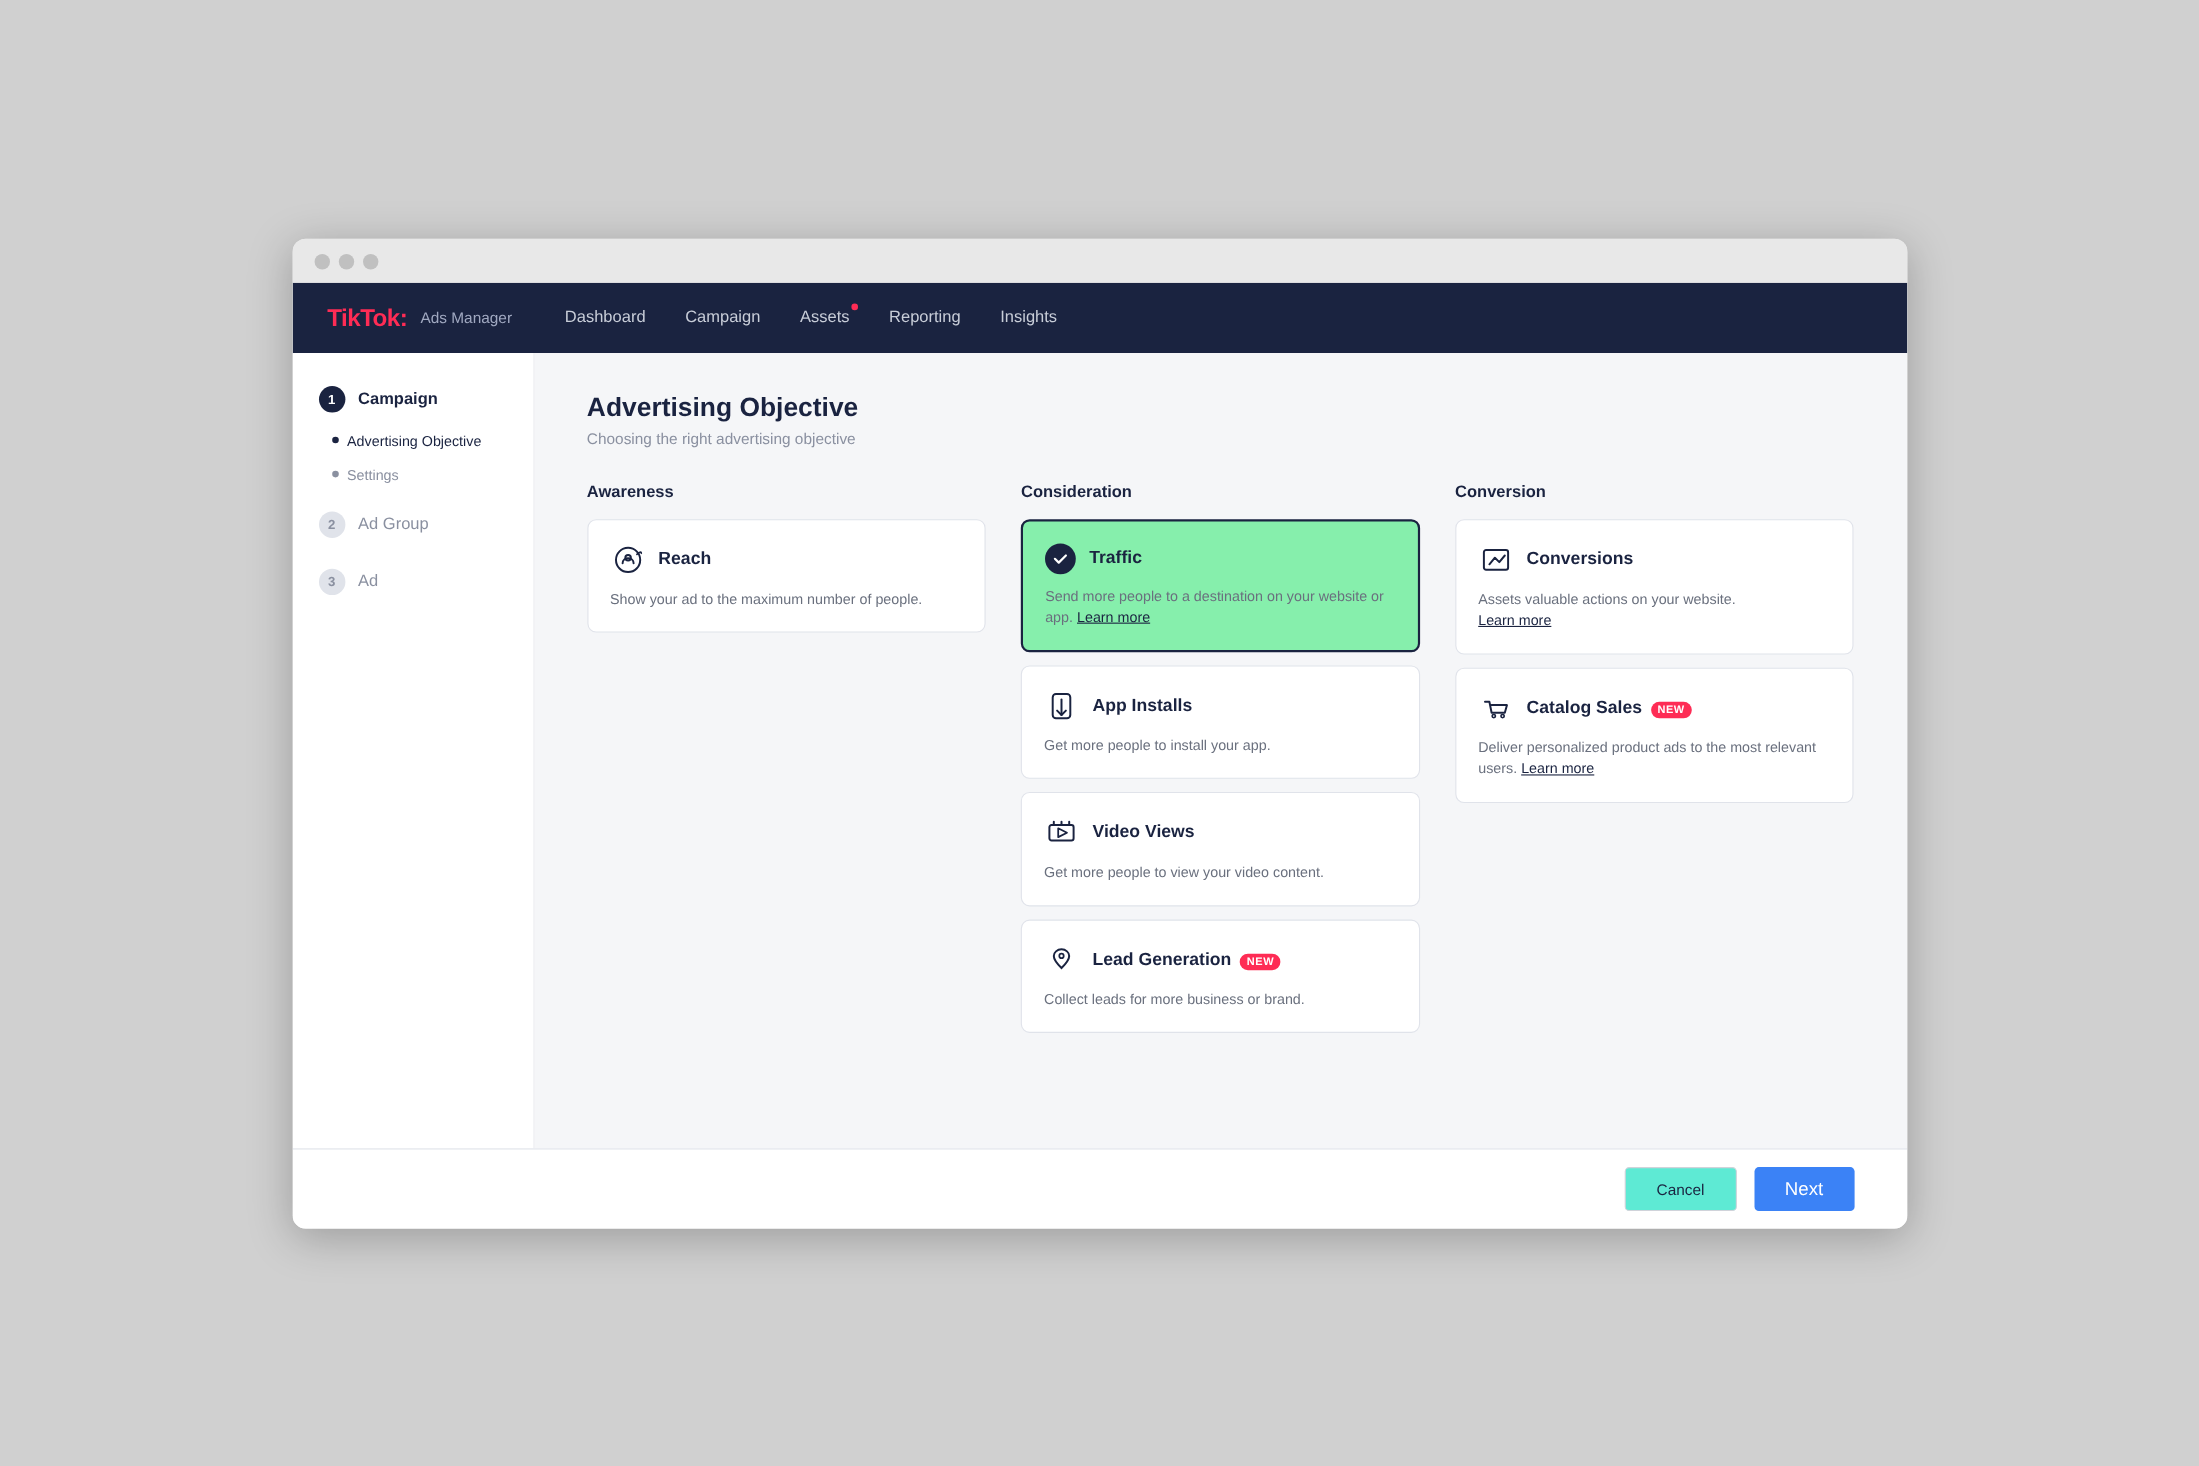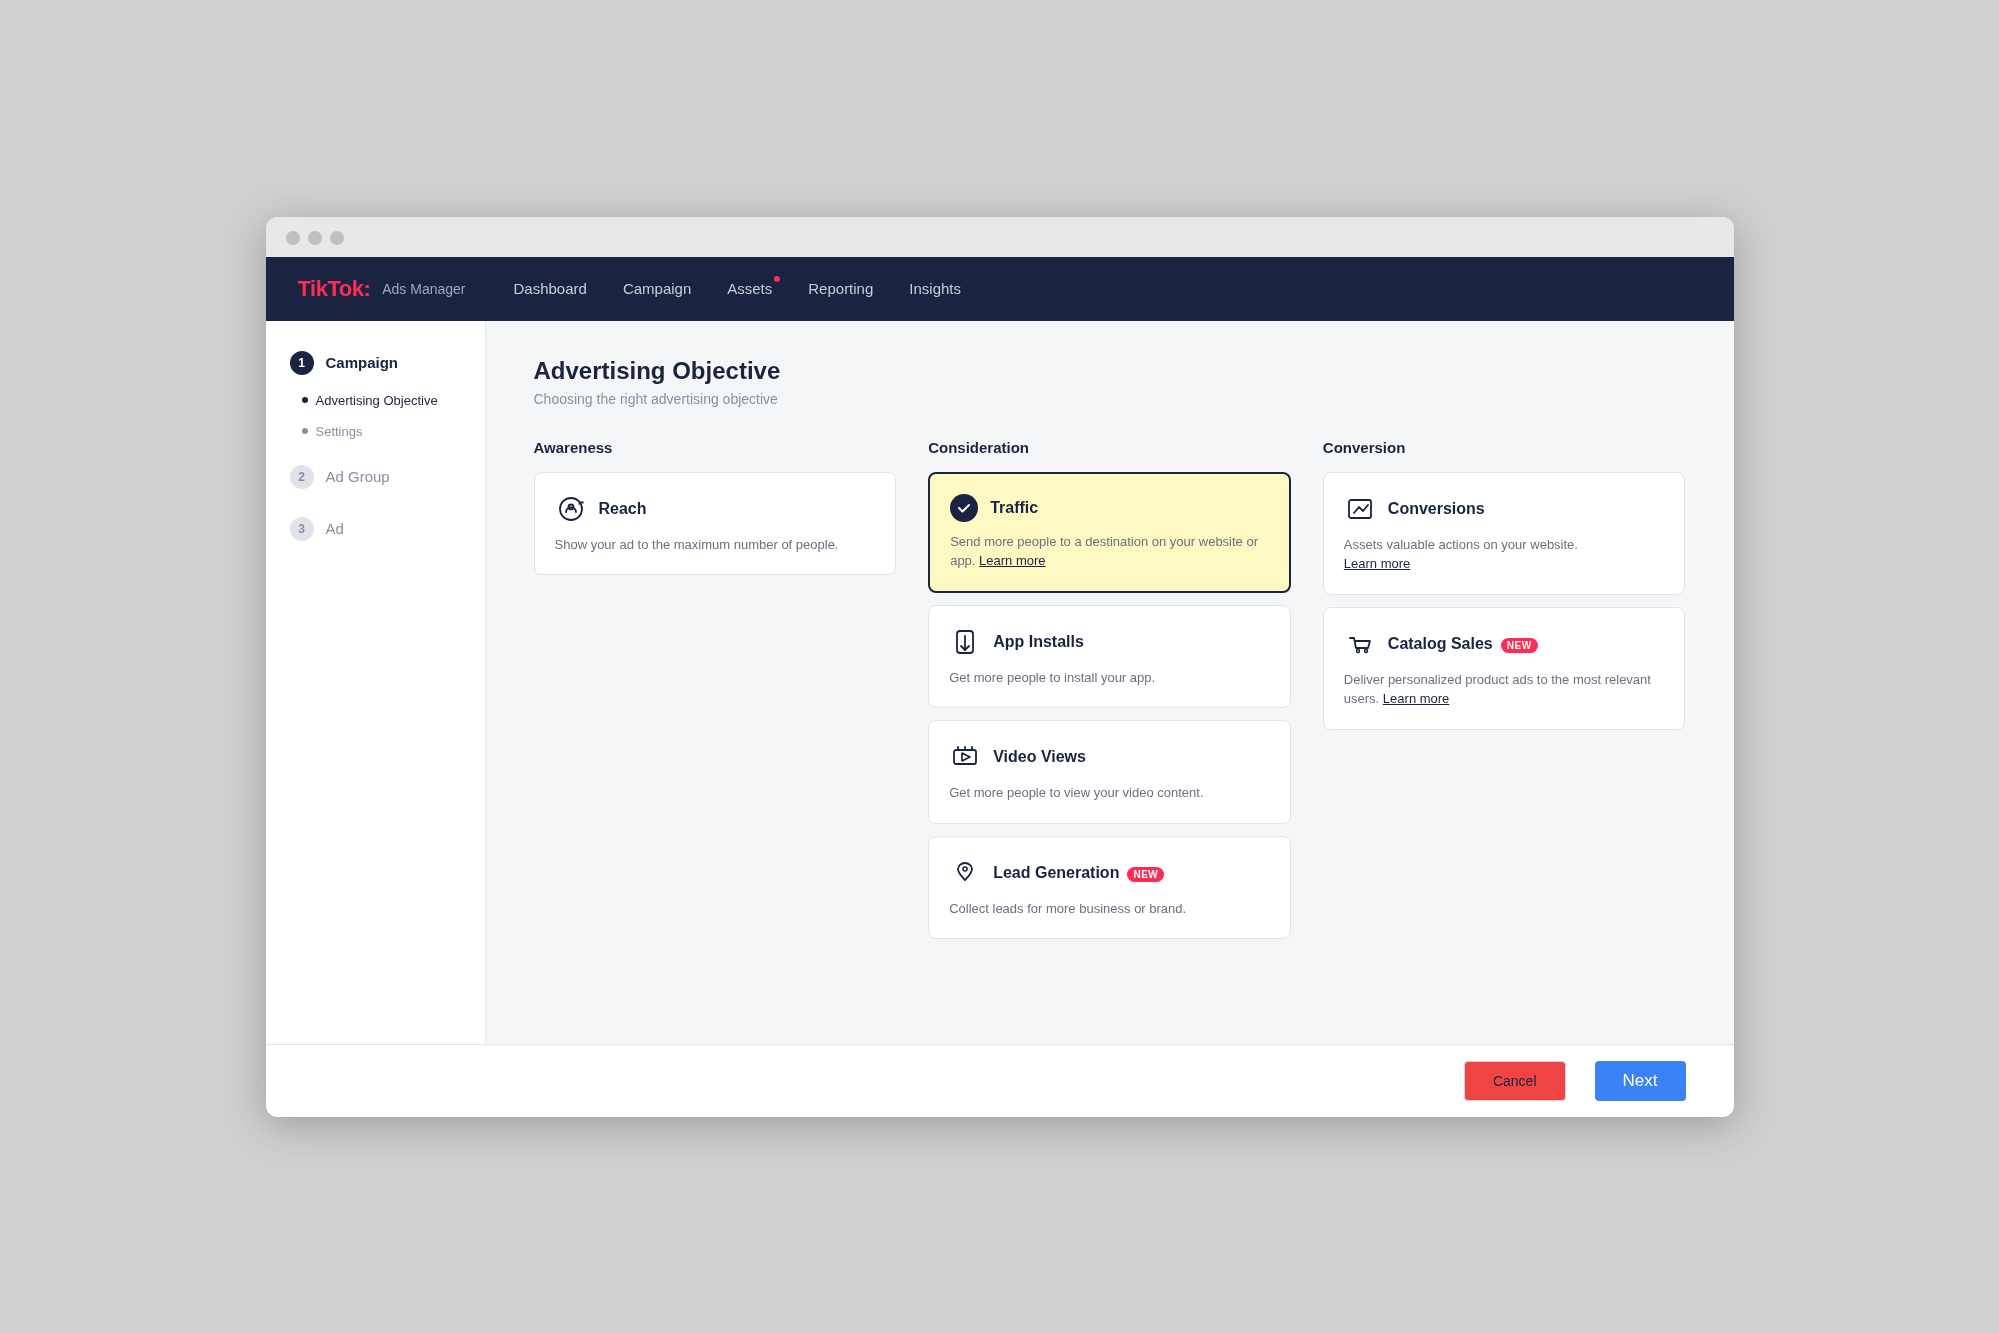--- a/index.html
+++ b/index.html
@@ -201,21 +201,21 @@
       background: #fff;
       border: 1.5px solid #e0e3ea;
       border-radius: 8px;
       padding: 20px;
       margin-bottom: 12px;
       cursor: pointer;
       transition: border-color 0.15s;
     }
     .objective-card.selected {
       border: 2px solid #1a2340;
-      background: #fef9c3;
+      background: #86efac;
     }
     .card-header {
       display: flex;
       align-items: center;
       gap: 12px;
       margin-bottom: 10px;
     }
     .card-icon {
       width: 32px;
       height: 32px;
@@ -276,28 +276,28 @@
     }
     .bottom-bar {
       background: #fff;
       border-top: 1px solid #e0e3ea;
       padding: 16px 48px;
       display: flex;
       justify-content: flex-end;
       flex-shrink: 0;
     }
     .btn-cancel {
-      background: #ef4444;
+      background: #5eead4;
       border: 1.5px solid #d0d3da;
       color: #1a2340;
       padding: 10px 28px;
       border-radius: 4px;
       font-size: 14px;
       cursor: pointer;
-      margin-right: 29px;
+      margin-right: 16px;
     }
     .btn-next {
       background: #3b82f6;
       border: none;
       color: #fff;
       padding: 10px 28px;
       border-radius: 4px;
       font-size: 17px;
       cursor: pointer;
     }

